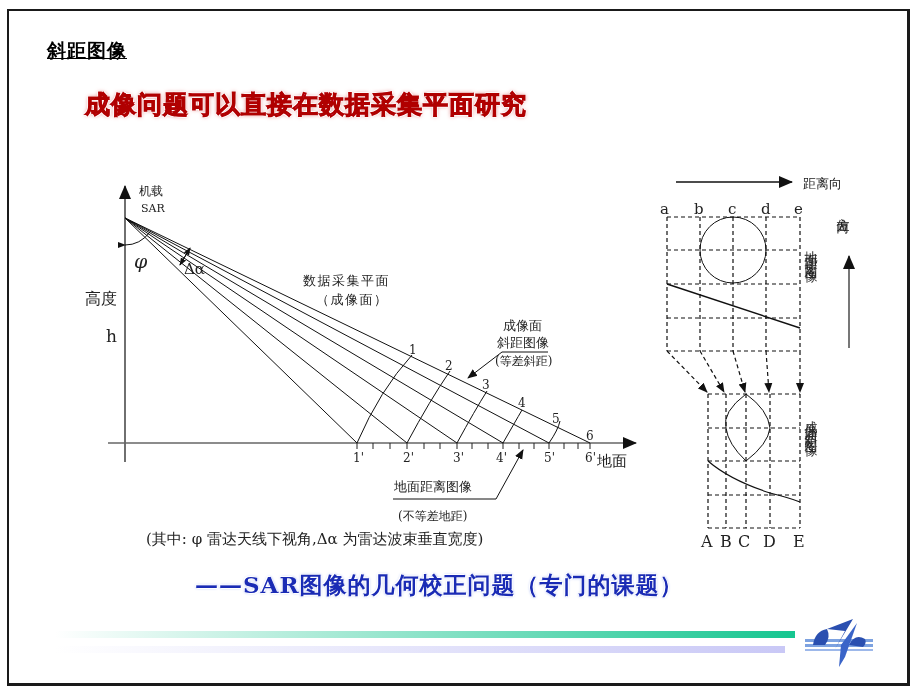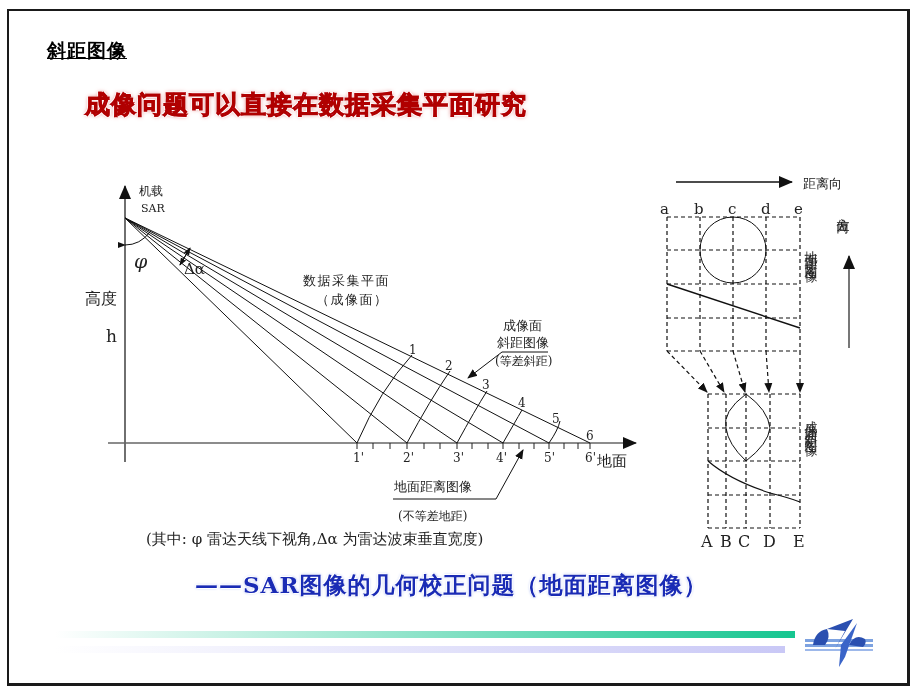--- a/index.html
+++ b/index.html
@@ -180,21 +180,21 @@
     <text x="811" y="240" font-size="13" writing-mode="tb" glyph-orientation-vertical="0" letter-spacing="4">地面距离图像</text>
 
     <text x="811" y="410" font-size="13" writing-mode="tb" glyph-orientation-vertical="0" letter-spacing="4">成像面斜距图像</text>
 
     <text x="843" y="207" font-size="13" writing-mode="tb" glyph-orientation-vertical="0" letter-spacing="2">方位向</text>
     <line x1="849" y1="348" x2="849" y2="256" stroke="#555" stroke-width="1.6" marker-end="url(#arrL)"></line>
   </g>
 </svg>
 
 <div class="subhead">
-  <span class="dash">——</span><span class="sar">SAR</span><span>图像的几何校正问题（地面距离图像）</span>
+  <span class="dash">——</span><span class="sar">SAR</span><span>图像的几何校正问题（专门的课题）</span>
 </div>
 
 <div class="bar1"></div>
 <div class="bar2"></div>
 
 <svg class="logo" viewBox="0 0 70 55">
   <rect x="0" y="24" width="68" height="3" fill="#7da2e0"></rect>
   <rect x="0" y="29" width="68" height="3" fill="#7da2e0"></rect>
   <rect x="0" y="34" width="68" height="2" fill="#9db8ea"></rect>
   <path d="M8,30 Q10,16 22,14 Q26,22 20,30 Z" fill="#2a4fb0"></path>

